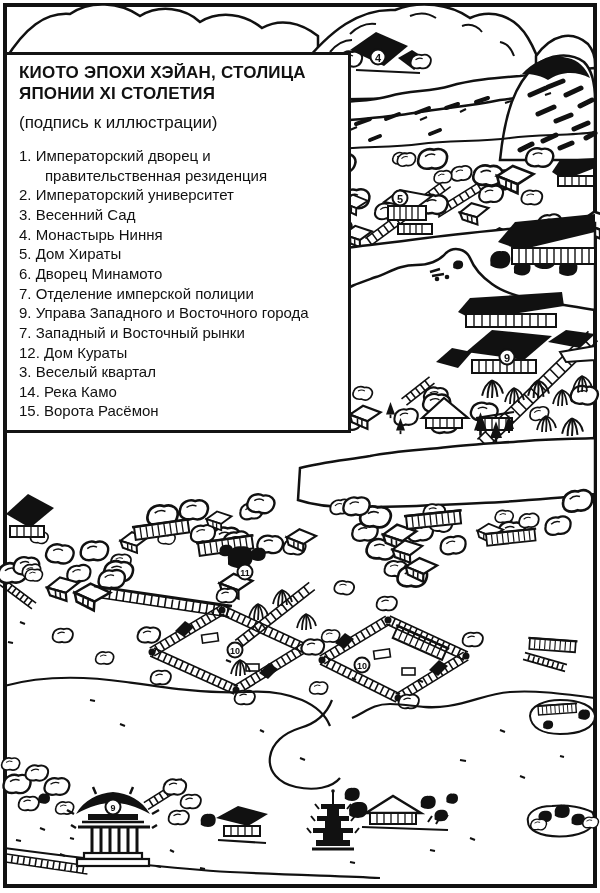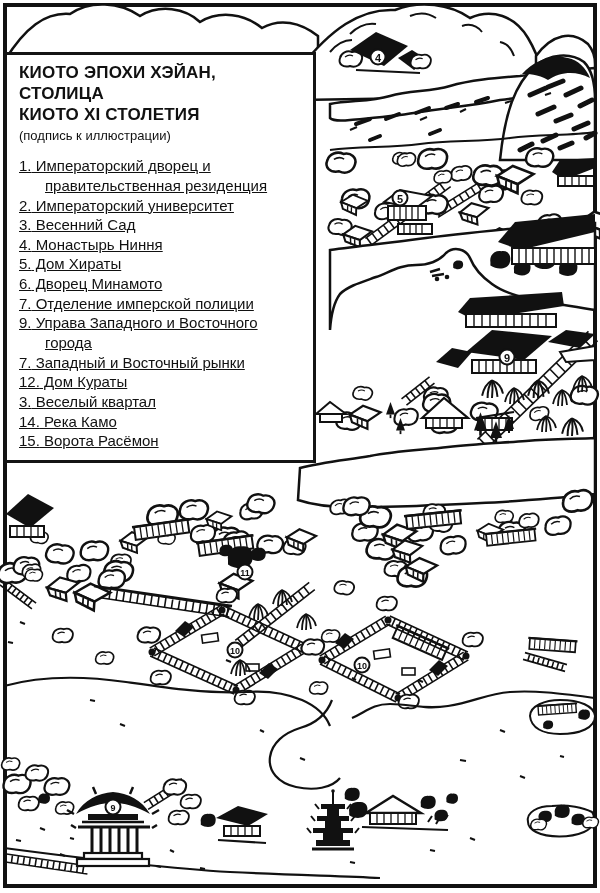--- a/index.html
+++ b/index.html
@@ -1,24 +1,24 @@
 <!DOCTYPE html>
 <html><head>
 <meta charset="utf-8">
 <style>
   html,body{margin:0;padding:0;background:#fff;}
   .stage{position:relative;width:600px;height:893px;background:#fff;overflow:hidden;
          font-family:"Liberation Sans",sans-serif;color:#111;}
   .art{position:absolute;left:0;top:0;}
-  .legend{position:absolute;left:4px;top:52px;width:312px;box-sizing:border-box;
+  .legend{position:absolute;left:4px;top:52px;width:347px;box-sizing:border-box;
           background:#fff;border:3px solid #141414;padding:7px 12px 9px;z-index:5;}
   .legend-title{font-weight:700;font-size:17px;line-height:1.24;letter-spacing:.2px;}
-  .legend-caption{font-size:13px;margin-top:3px;}
+  .legend-caption{font-size:17px;margin-top:9px;}
   .legend-list{list-style:none;margin:13px 0 0;padding:0;font-size:15px;line-height:1.31;}
-  .legend-list li{padding-left:26px;text-indent:-26px;text-decoration:underline;}
+  .legend-list li{padding-left:26px;text-indent:-26px;}
   .marker{position:absolute;width:17px;height:17px;box-sizing:border-box;border:2px solid #111;
           border-radius:50%;background:#fff;color:#111;display:flex;align-items:center;
           justify-content:center;font-weight:700;transform:translate(-50%,-50%);z-index:4;
           font-family:"Liberation Sans",sans-serif;}
 </style>
 </head>
 <body>
 
 <div class="stage">
 
@@ -400,21 +400,21 @@
     <use href="#tr" transform="translate(590,826) scale(0.7)"></use>
     <use href="#tr" transform="translate(538,828) scale(0.7)"></use>
   </g>
 
   <path d="M350,130 l7,-3 M420,120 l7,-3 M460,112 l6,-3 M505,103 l6,-2 M545,95 l6,-2 M60,854 l5,2 M156,866 l5,1 M170,850 l4,2 M40,828 l5,2 M16,840 l5,1 M70,838 l4,1 M300,758 l5,2 M460,760 l6,1 M500,730 l5,2 M120,724 l5,2 M90,700 l5,1 M260,730 l4,2 M430,850 l5,1 M470,838 l5,2 M350,862 l5,1 M200,868 l5,1 M520,776 l5,2 M560,756 l4,1 M20,622 l5,2 M8,642 l5,1" stroke="#111" stroke-width="2" fill="none"></path>
 </svg>
 
 <div class="legend">
   <div class="legend-title">
     <div>КИОТО ЭПОХИ ХЭЙАН, СТОЛИЦА</div>
-    <div>КИОТО XI СТОЛЕТИЯ</div>
+    <div>ЯПОНИИ XI СТОЛЕТИЯ</div>
   </div>
   <div class="legend-caption">(подпись к иллюстрации)</div>
   <ol class="legend-list" id="legend-list">
         <li><span>1.</span><span>&nbsp;Императорский дворец и правительственная резиденция</span></li>
         <li><span>2.</span><span>&nbsp;Императорский университет</span></li>
         <li><span>3.</span><span>&nbsp;Весенний Сад</span></li>
         <li><span>4.</span><span>&nbsp;Монастырь Ниння</span></li>
         <li><span>5.</span><span>&nbsp;Дом Хираты</span></li>
         <li><span>6.</span><span>&nbsp;Дворец Минамото</span></li>
         <li><span>7.</span><span>&nbsp;Отделение имперской полиции</span></li>

